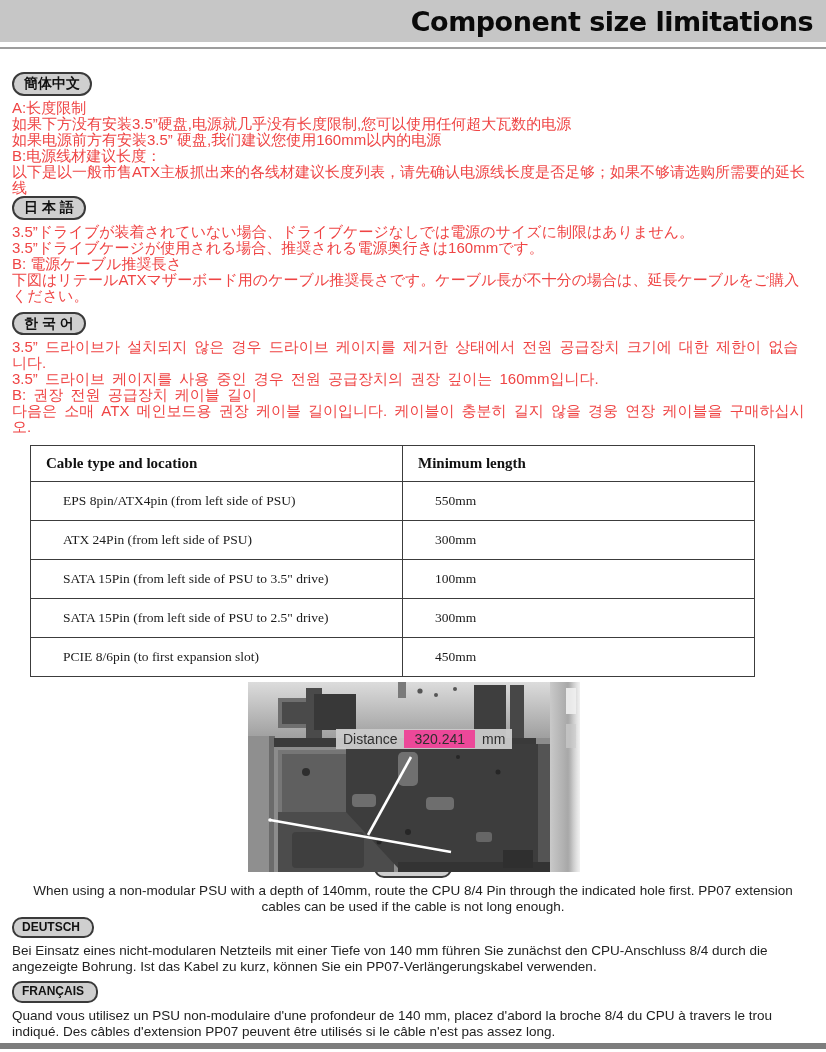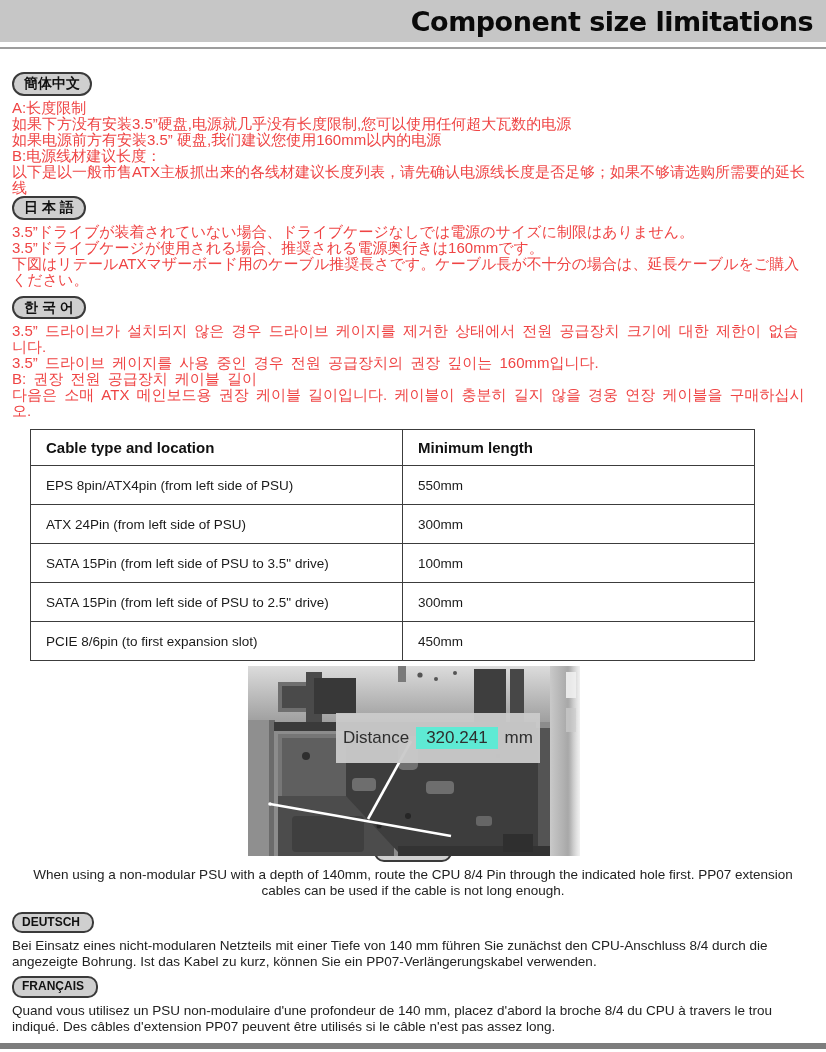--- a/index.html
+++ b/index.html
@@ -28,49 +28,49 @@
   
   .lang-block { margin-left:12px; margin-right:14px; }
   .lang-block .lines { margin-top:4px; }
   .lang-block .line { font-size:15px; line-height:16px; color:#ef4444; }
   .lang-block.zh { margin-top:23px; }
   .lang-block.ja { }
   .lang-block.ko { margin-top:8px; }
   .lang-block.ko .line { word-spacing:3px; }
   
   table.cable {
-    margin:10px 0 0 30px; width:725px; border-collapse:collapse;
+    margin:10px 0 0 30px; width:725px; border-collapse:collapse;font-family:Liberation Serif, serif;
   }
   table.cable th, table.cable td {
     border:1px solid #3c3c3c; text-align:left; vertical-align:middle;
   }
   table.cable th {
     height:36px; font-size:15px; padding-left:15px; color:#111;
   }
   table.cable td {
-    height:39px; font-size:13.5px; font-weight:normal; padding-left:15px; color:#1a1a1a;
+    height:39px; font-size:13.5px; font-weight:normal; padding-left:32px; color:#1a1a1a;
   }
   table.cable .col-type { width:372px; }
   
   .figure {
     position:relative; width:345px; height:190px; margin:5px 0 0 248px;
   }
   .figure svg { display:block; }
   .distance-label {
     position:absolute; left:88px; top:47px; display:flex; align-items:center;
-    background:rgba(202,202,202,0.96); padding:14px 7px; font-size:17px; color:#2e2e2e;
+    background:rgba(202,202,202,0.96); padding:1px 7px; font-size:14px; color:#2e2e2e;
   }
   .distance-label .val {
-    background:#5eead4; padding:1px 10px; margin:0 7px; color:#2e2e2e;
+    background:#ec4899; padding:1px 10px; margin:0 7px; color:#2e2e2e;
   }
   
   .bottom-block { margin-left:12px; margin-right:12px; }
   .bottom-block p { margin-top:5px; font-size:13.5px; line-height:16px; color:#222; }
   .bottom-block.en { margin-top:-16px;text-align:center; }
-  .bottom-block.de { margin-top:13px; }
+  .bottom-block.de { margin-top:2px; }
   .bottom-block.fr { margin-top:6px; }
   .bottom-bar {
     position:absolute; left:0; right:0; bottom:3px; height:6px; background:#7d7d7d;
   }
 </style>
 </head>
 <body>
 
 <div class="banner">
   <span>Component size limitations</span>
@@ -86,20 +86,21 @@
     <div class="line">B:电源线材建议长度：</div>
     <div class="line">以下是以一般市售ATX主板抓出来的各线材建议长度列表，请先确认电源线长度是否足够；如果不够请选购所需要的延长线</div>
   </div>
 </section>
 
 <section class="lang-block ja">
   <span class="badge cjk">日 本 語</span>
   <div class="lines">
     <div class="line">3.5”ドライブが装着されていない場合、ドライブケージなしでは電源のサイズに制限はありません。</div>
     <div class="line">3.5”ドライブケージが使用される場合、推奨される電源奥行きは160mmです。</div>
+    <div class="line">B: 電源ケーブル推奨長さ</div>
     <div class="line">下図はリテールATXマザーボード用のケーブル推奨長さです。ケーブル長が不十分の場合は、延長ケーブルをご購入ください。</div>
   </div>
 </section>
 
 <section class="lang-block ko">
   <span class="badge cjk">한 국 어</span>
   <div class="lines">
     <div class="line">3.5” 드라이브가 설치되지 않은 경우 드라이브 케이지를 제거한 상태에서 전원 공급장치 크기에 대한 제한이 없습니다.</div>
     <div class="line">3.5” 드라이브 케이지를 사용 중인 경우 전원 공급장치의 권장 깊이는 160mm입니다.</div>
     <div class="line">B: 권장 전원 공급장치 케이블 길이</div>

